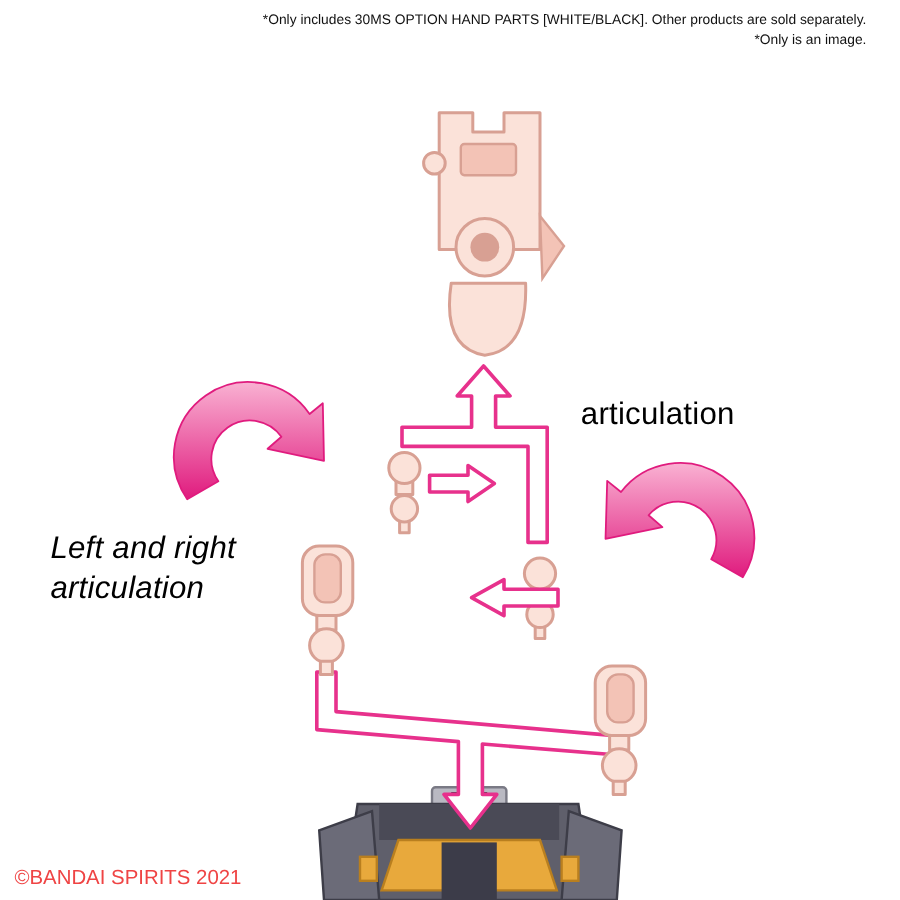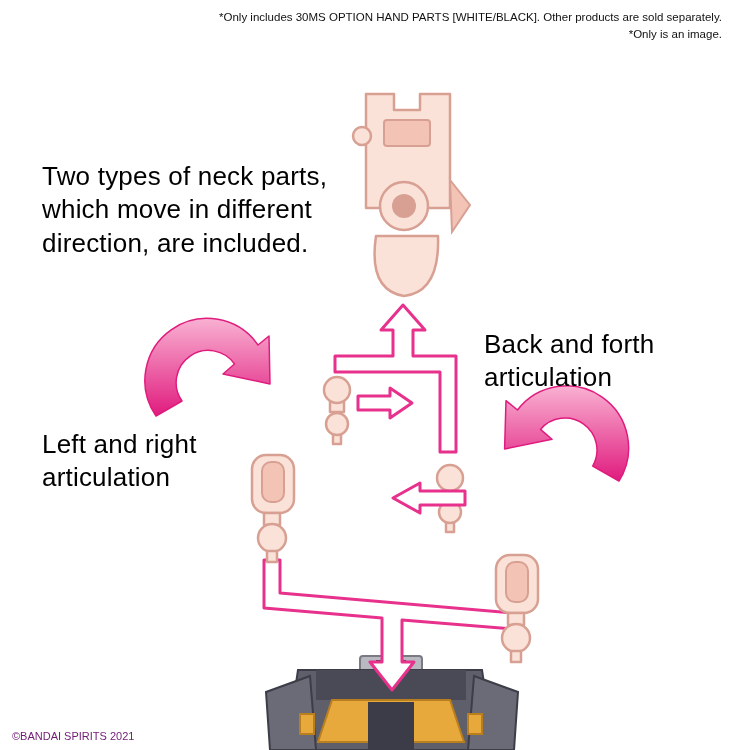--- a/index.html
+++ b/index.html
@@ -31,22 +31,22 @@
   .torso-yellow { fill: var(--torso-yellow, #e8a93c); stroke:#b97f1f; stroke-width:2; }
 
   
   .disclaimer {
     position:absolute; top:9px; right:10px; text-align:right;
     font-size:11.5px; line-height:1.5; color:#111;
   }
   .callout { position:absolute; font-size:26px; line-height:1.28; color:#000; font-weight:500; letter-spacing:0.2px; }
   .callout-neck  { left:42px;  top:160px; }
   .callout-back  { left:484px; top:328px; }
-  .callout-left  { left:42px;  top:428px; }
-  .copyright { position:absolute; left:12px; bottom:8px; font-size:11px; color:#701a75; }
+  .callout-left  { left:42px;  top:440px;font-style:italic; }
+  .copyright { position:absolute; left:12px; bottom:8px; font-size:17px; color:#ef4444; }
 </style>
 </head>
 <body>
 
 <div class="stage">
 
   <svg class="diagram-svg" viewBox="0 0 750 750" aria-hidden="true">
     <defs>
       <linearGradient id="gradPink" x1="0" y1="0" x2="0" y2="1">
         <stop offset="0" class="g-top"></stop>
@@ -118,28 +118,22 @@
     <path class="outline-arrow" d="M 358 396 H 390 V 388 L 412 403 L 390 418 V 410 H 358 Z"></path>
 
     <path class="outline-arrow" d="M 465 491 H 420 V 483 L 393 498 L 420 513 V 505 H 465 Z"></path>
   </svg>
 
   <div class="disclaimer">
     <div>*Only includes 30MS OPTION HAND PARTS [WHITE/BLACK]. Other products are sold separately.</div>
     <div>*Only is an image.</div>
   </div>
 
-  <div class="callout callout-neck">
-    <div>Two types of neck parts,</div>
-    <div>which move in different</div>
-    <div>direction, are included.</div>
-  </div>
 
   <div class="callout callout-back">
-    <div>Back and forth</div>
     <div>articulation</div>
   </div>
 
   <div class="callout callout-left">
     <div>Left and right</div>
     <div>articulation</div>
   </div>
 
   <div class="copyright">©BANDAI SPIRITS 2021</div>
 

